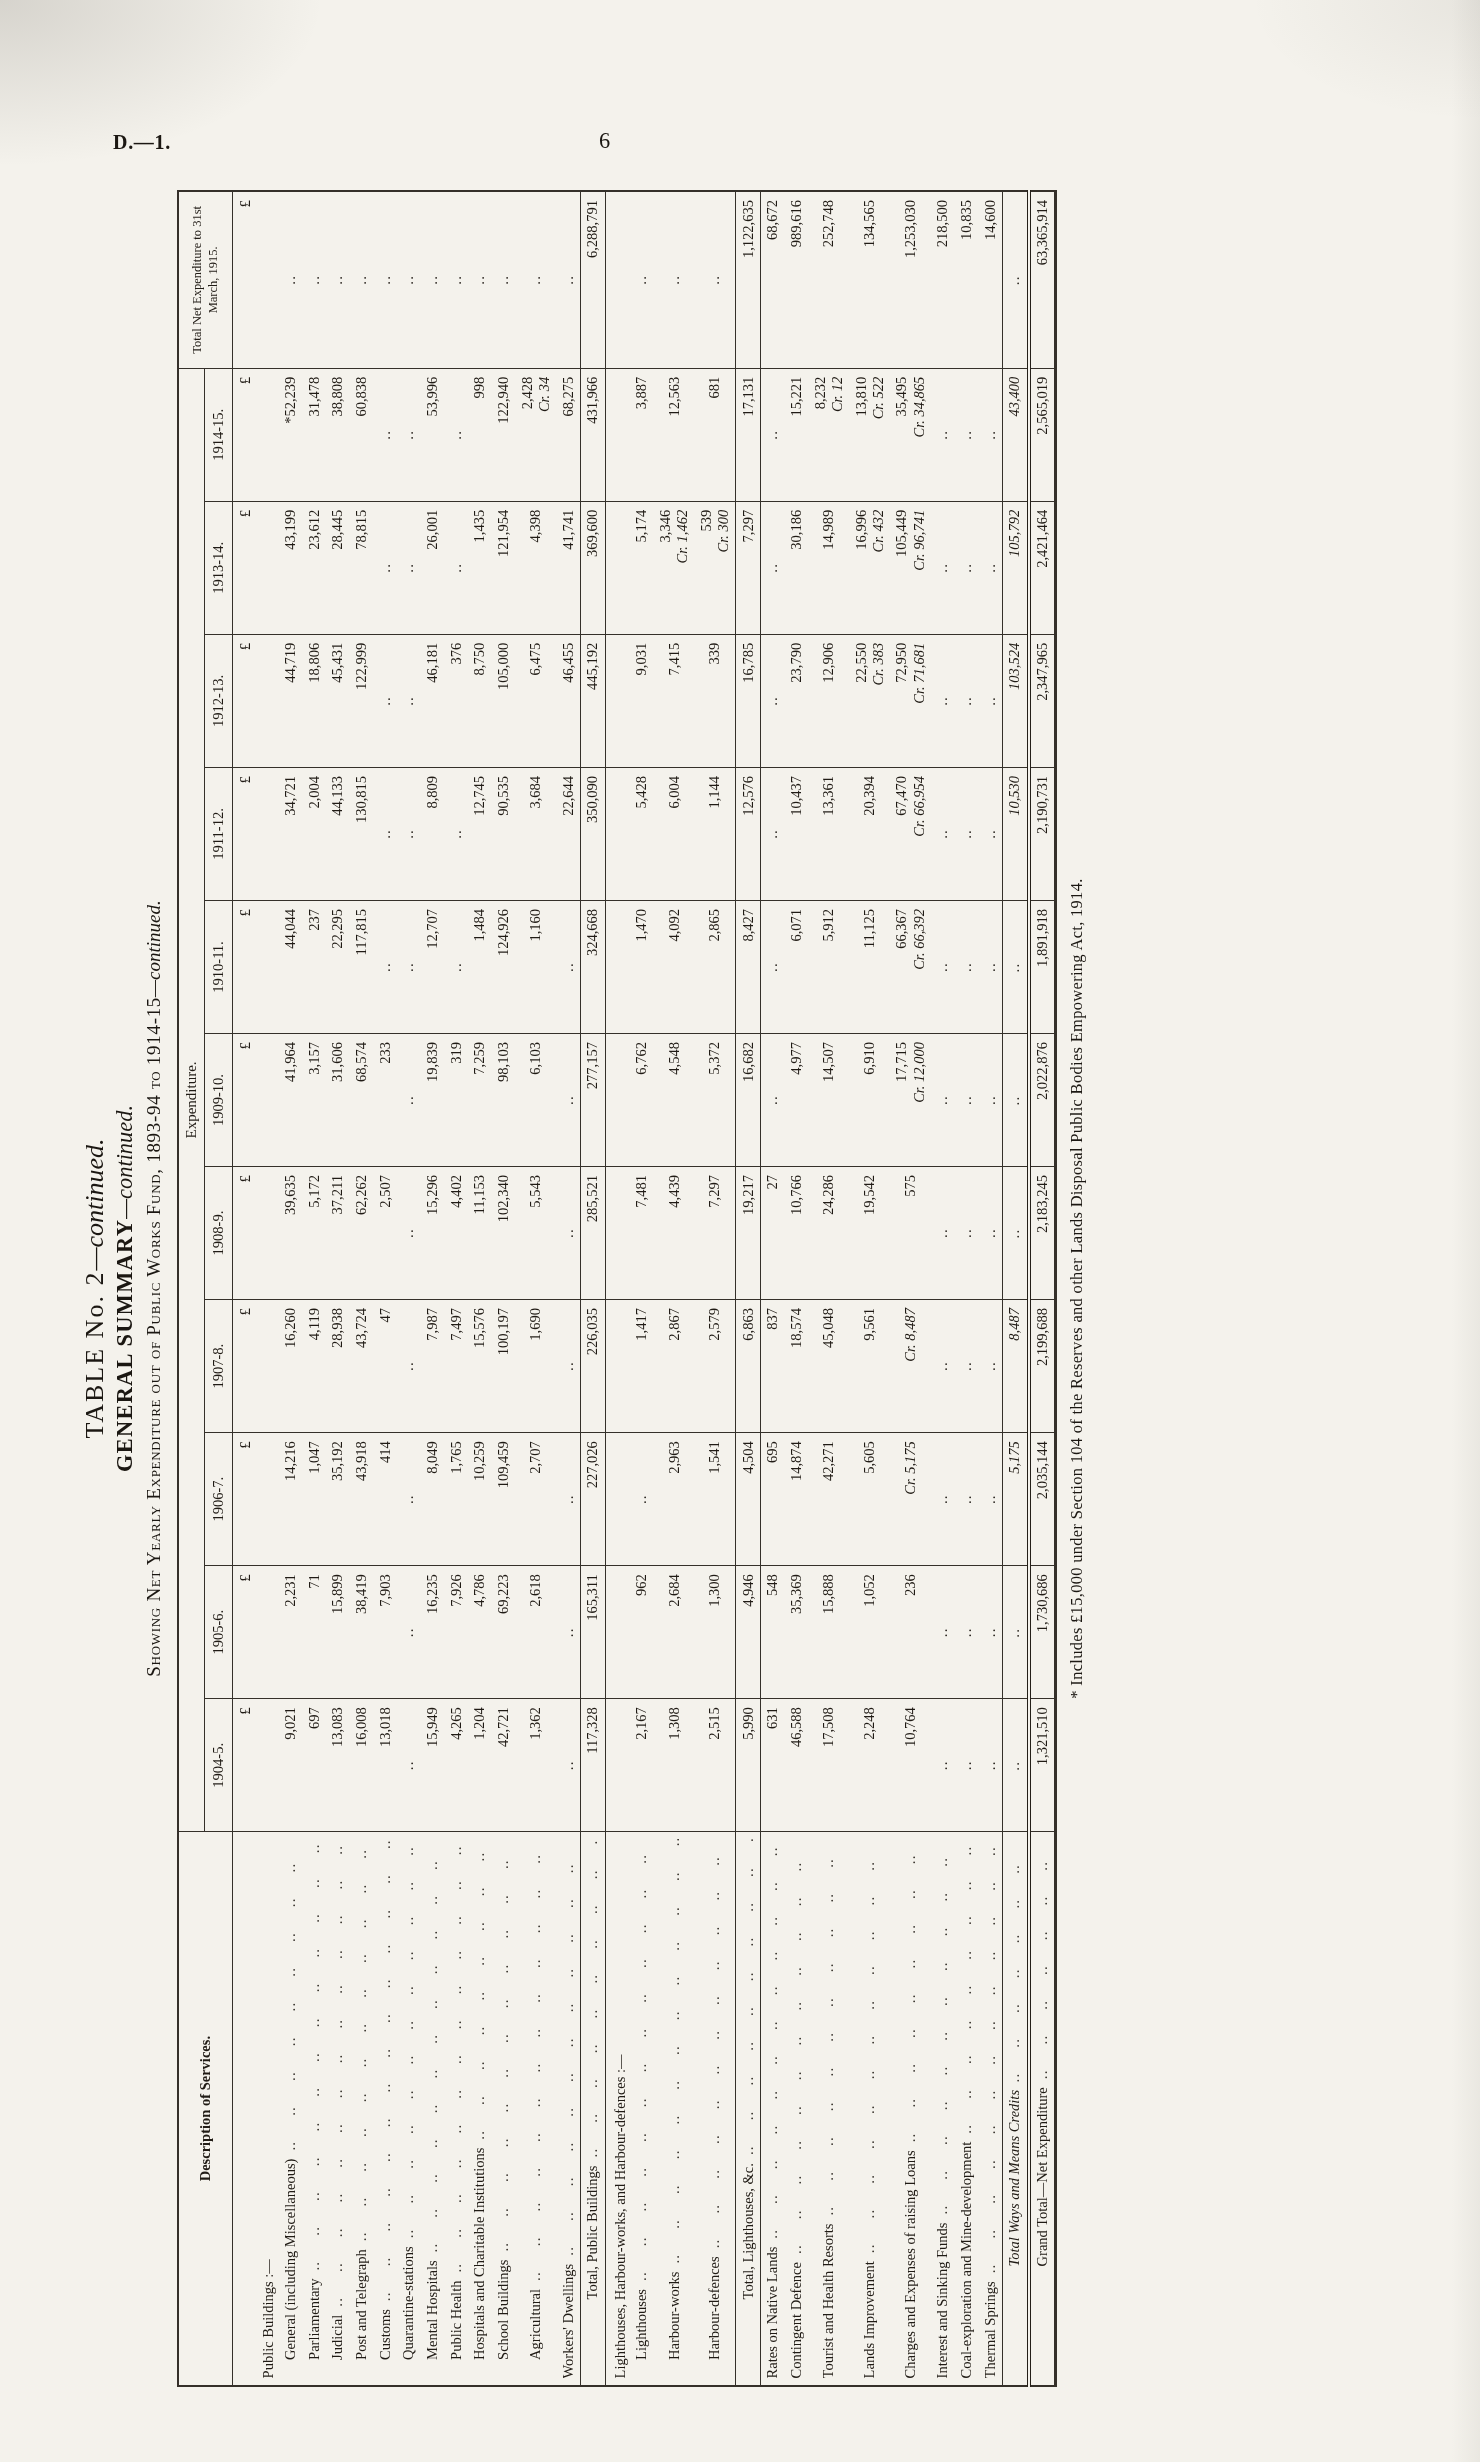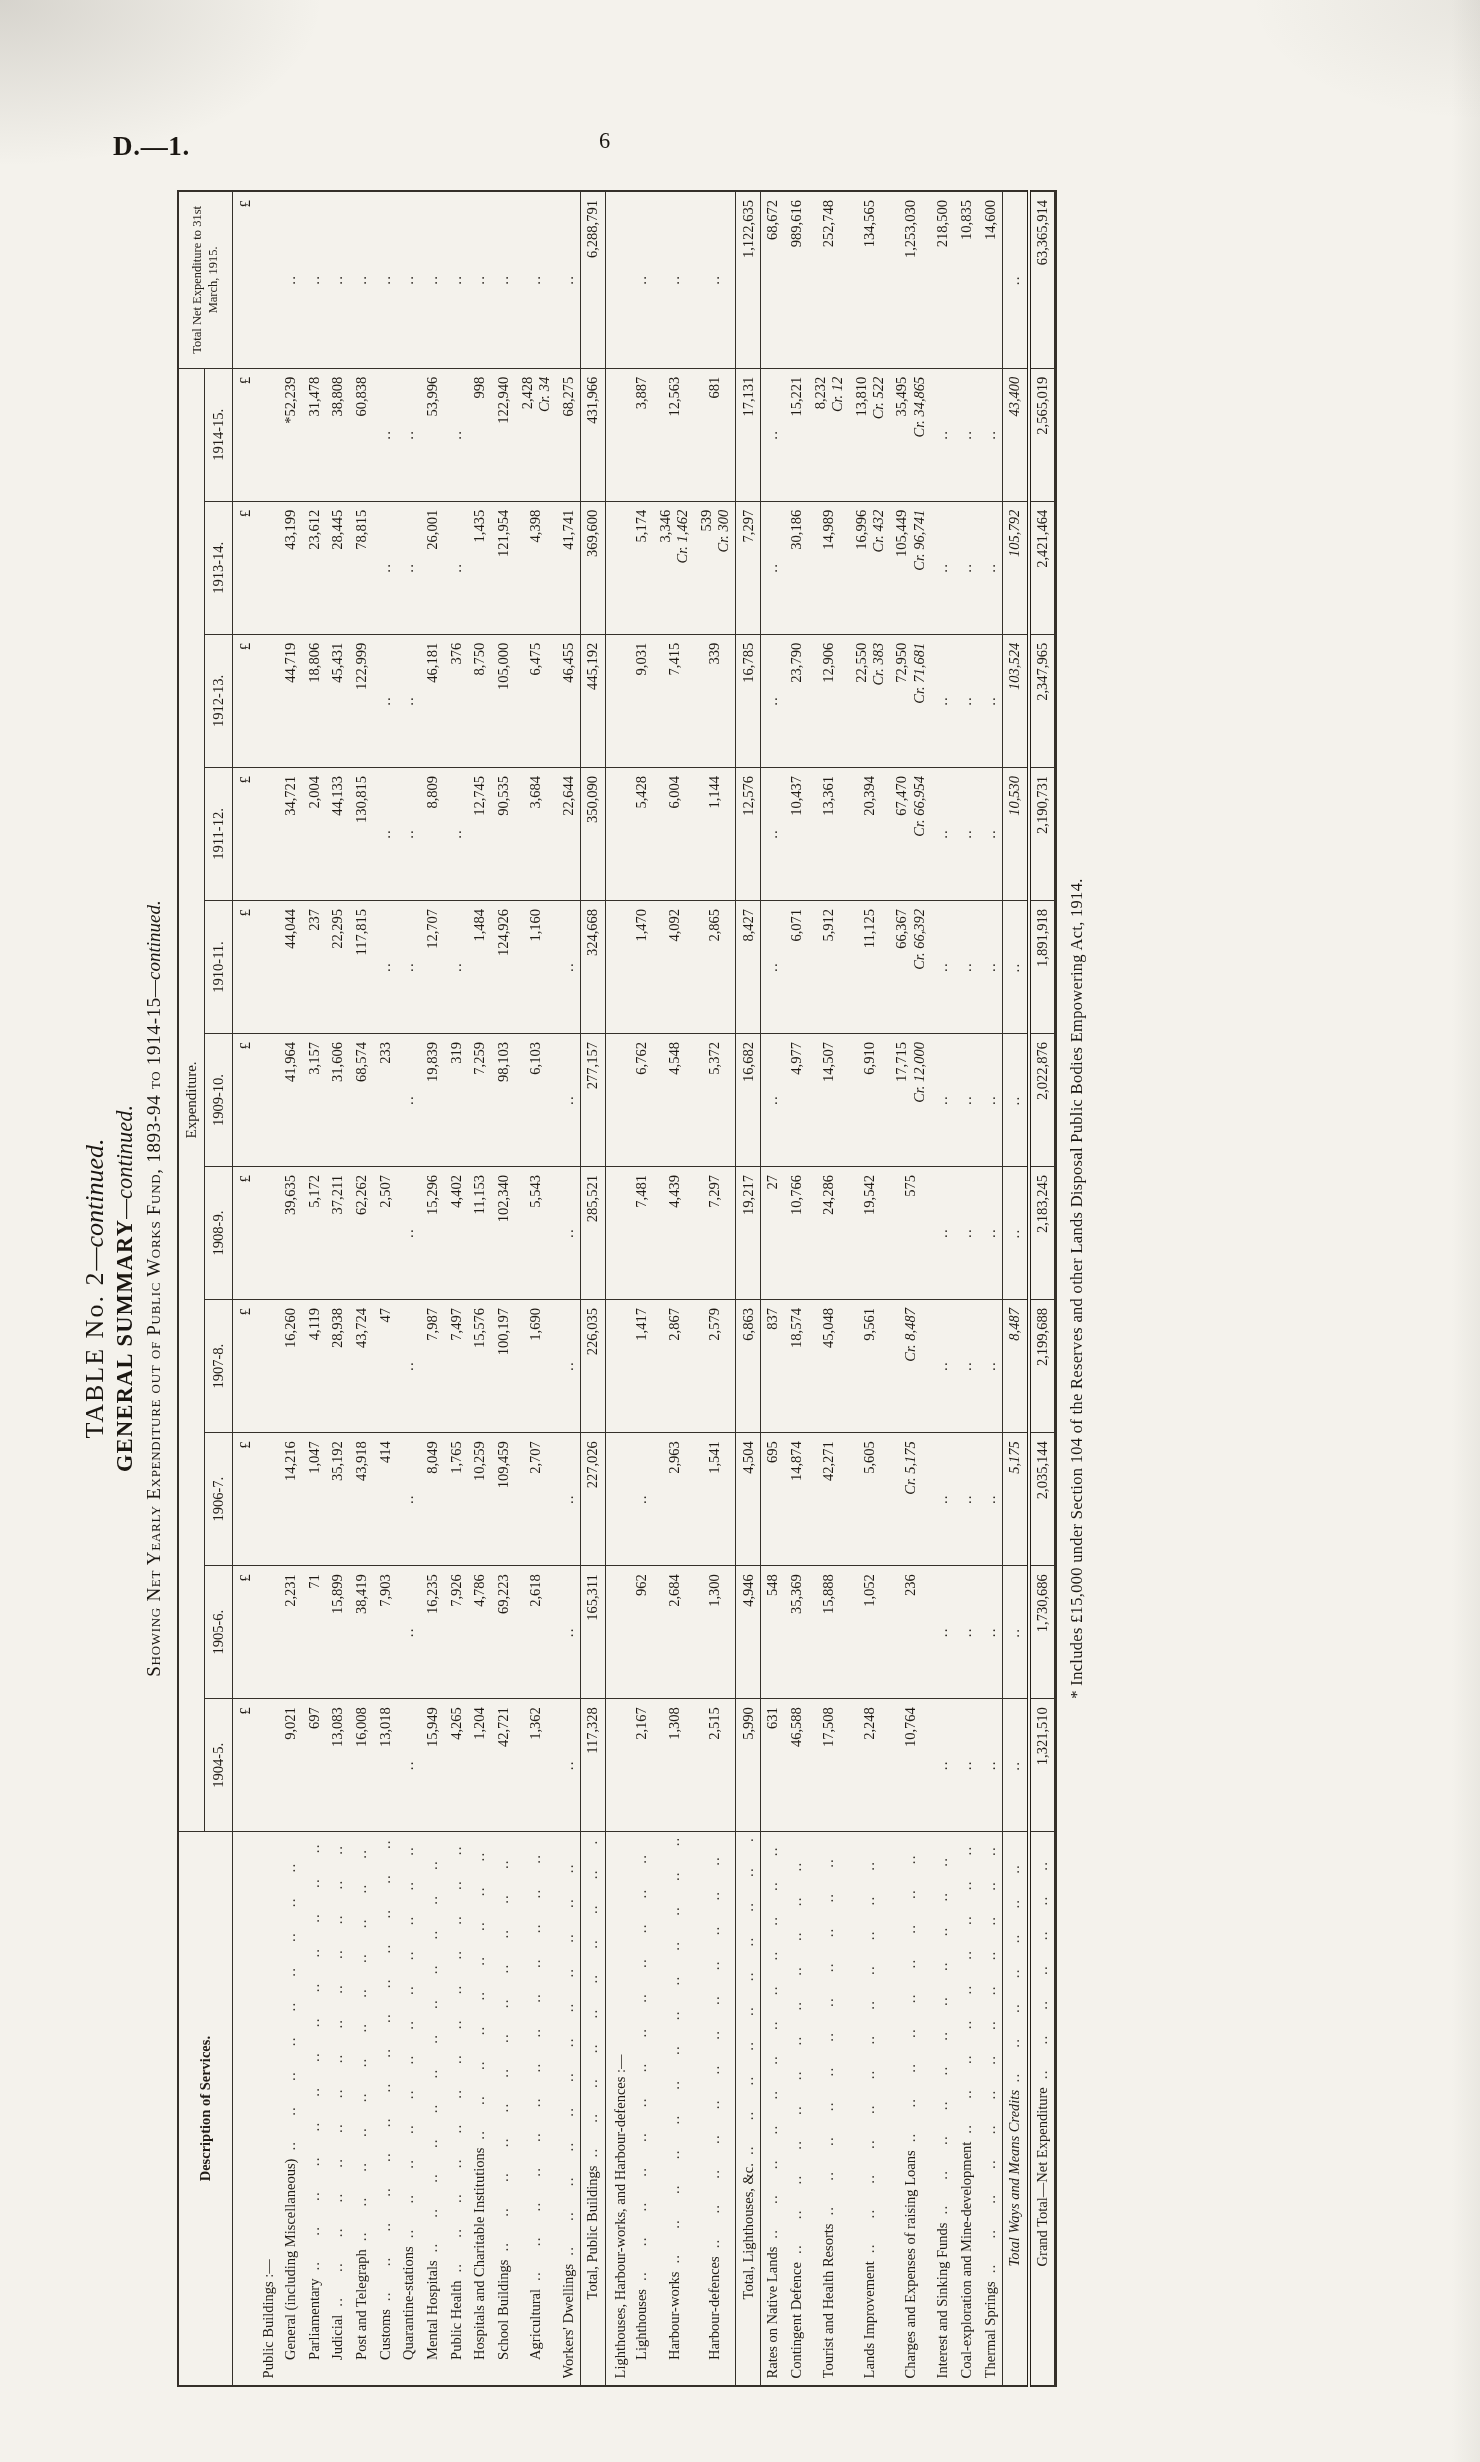--- a/index.html
+++ b/index.html
@@ -15,21 +15,21 @@
     overflow: hidden;
   }
   .shade {
     position: absolute; inset: 0; pointer-events: none;
     background:
       radial-gradient(462px 238px at 0% 0%, rgba(60,54,44,0.16), transparent 70%),
       radial-gradient(330px 172px at 100% 0%, rgba(60,54,44,0.07), transparent 70%),
       linear-gradient(to left, rgba(60,54,44,0.06), transparent 2%);
   }
 
-  .docref { position: absolute; top: 131px; left: 113px; font-size: 27px; font-weight: bold; letter-spacing: 0.7px; }
+  .docref { position: absolute; top: 131px; left: 113px; font-size: 20px; font-weight: bold; letter-spacing: 0.7px; }
   .pagenum { position: absolute; top: 128px; left: 599px; font-size: 22.4px; }
 
   
   .rot {
     position: absolute;
     top: 2405px;
     left: 76px;
     width: 2233px;
     height: 1323px;
     transform: rotate(-90deg);

